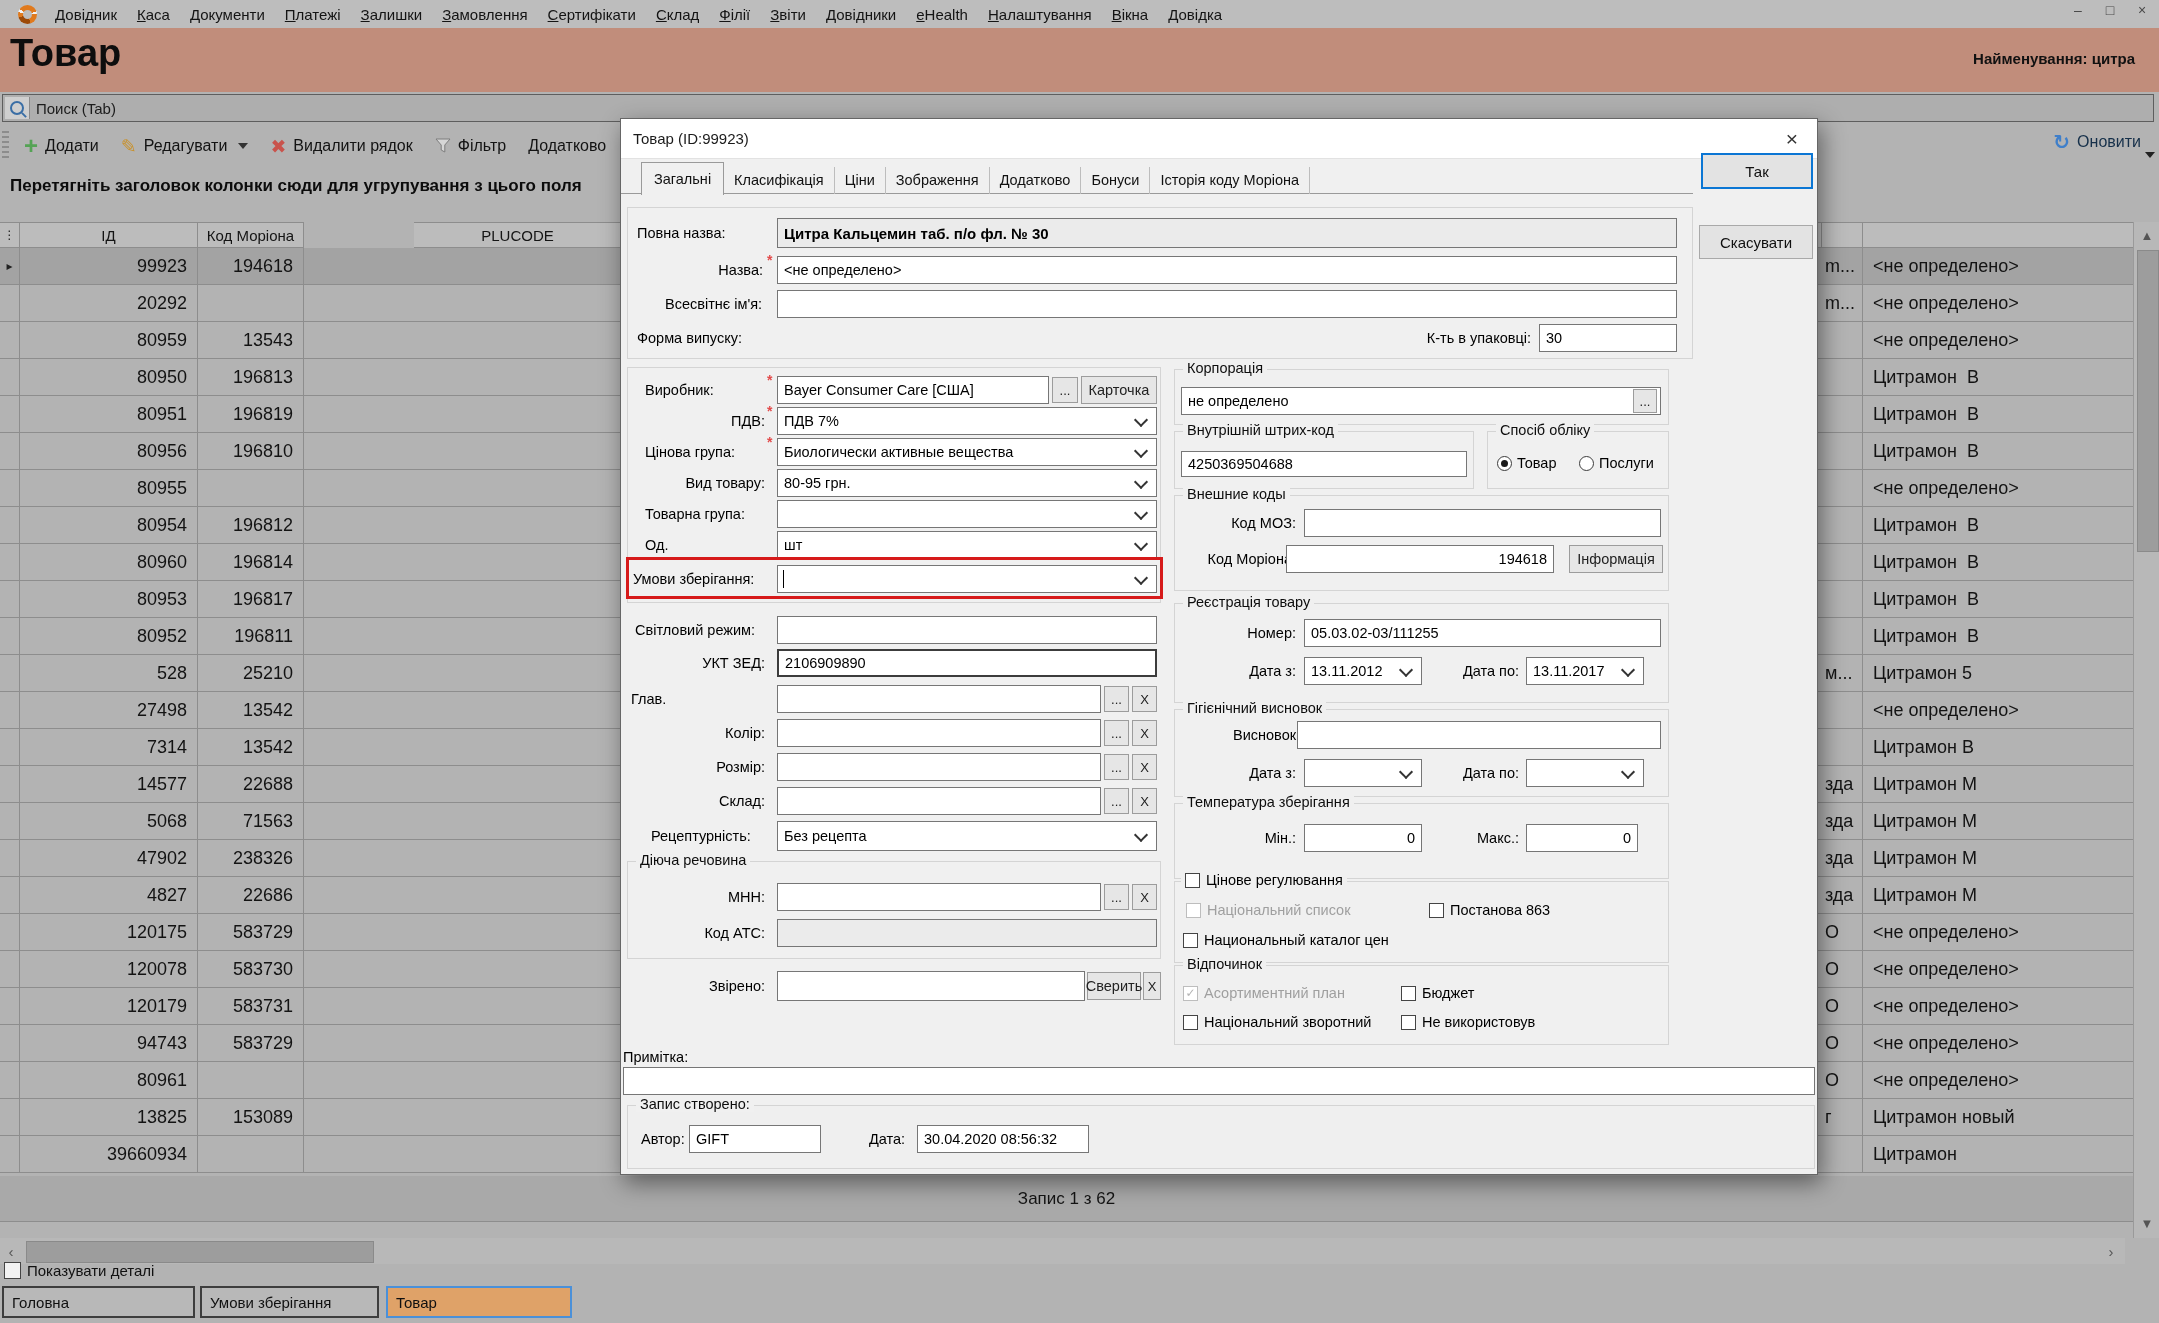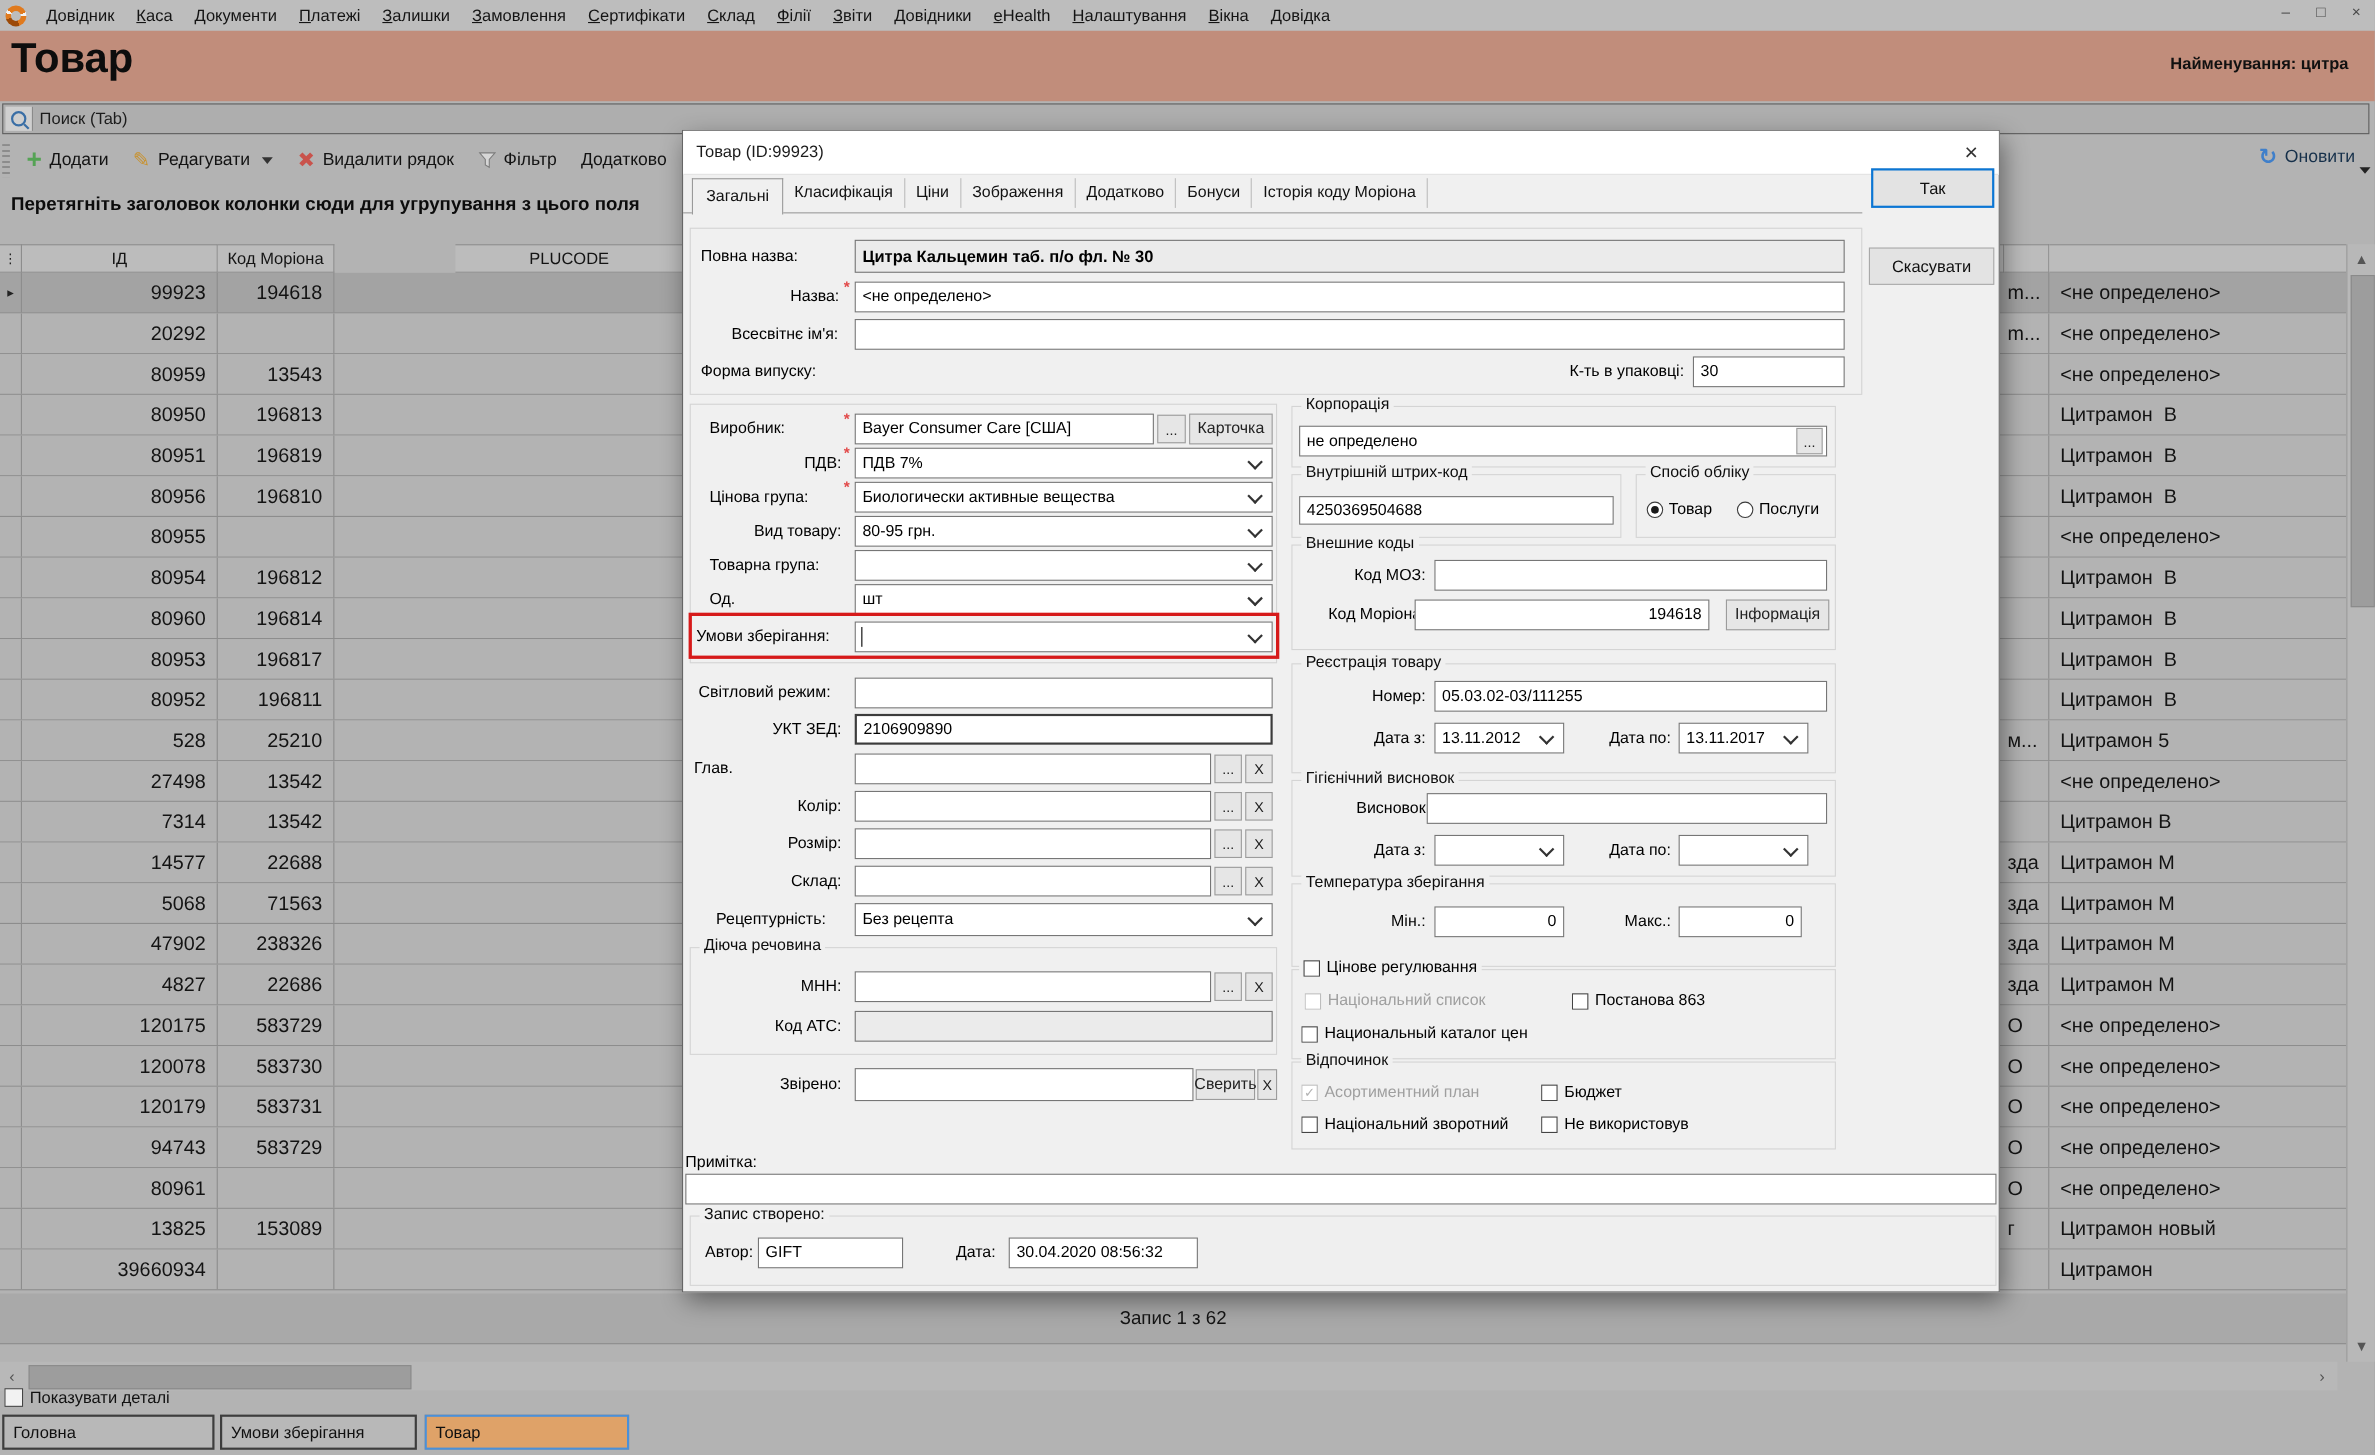--- a/index.html
+++ b/index.html
@@ -1,19 +1,19 @@
 <!DOCTYPE html>
 <html><head>
 <meta charset="utf-8">
 <style>
   html,body{margin:0;padding:0;background:#8f8f8f;font-family:"Liberation Sans","DejaVu Sans",sans-serif;}
   #root{position:relative;width:2159px;height:1323px;background:#b3b3b3;overflow:hidden;}
   .abs{position:absolute;box-sizing:border-box;}
   
-  .menubar{left:0;top:0;width:2159px;height:28px;background:#bdbdbd;display:flex;align-items:center;padding-left:5px;}
+  .menubar{left:0;top:0;width:2159px;height:28px;background:#bdbdbd;display:flex;align-items:center;padding-left:18px;}
   .applogo{width:19px;height:19px;border-radius:50%;background:conic-gradient(#e07a1e 0 70deg,#f4f4f4 70deg 90deg,#e07a1e 90deg 160deg,#9c4a08 160deg 250deg,#e07a1e 250deg 285deg,#f4f4f4 285deg 305deg,#e07a1e 305deg 360deg);position:relative;margin-right:8px;flex:none;}
   .applogo::after{content:"";position:absolute;inset:5px;border-radius:50%;background:#bdbdbd;}
   .menu-item{padding:3px 10px;font-size:15px;color:#141414;white-space:nowrap;}
   .menu-item u{text-decoration:underline;}
   .wincontrols{position:absolute;right:8px;top:2px;display:flex;gap:14px;color:#4a4a4a;font-size:14px;}
   .winbtn{width:18px;text-align:center;}
   .titleband{left:0;top:28px;width:2159px;height:64px;background:#c18d7b;}
   .page-title{left:10px;top:32px;font-size:38px;font-weight:bold;color:#0d0d0d;}
   .name-filter{right:24px;top:50px;font-size:15px;font-weight:bold;color:#111;}
   .searchbar{left:2px;top:94px;width:2152px;height:28px;background:#aeaeae;border:1px solid #5e5e5e;display:flex;align-items:center;}
@@ -63,21 +63,21 @@
   .cbrow{left:4px;top:1262px;display:flex;align-items:center;gap:6px;font-size:15px;color:#111;}
   .cbbox{width:15px;height:15px;background:#f2f2f2;border:1px solid #444;flex:none;display:flex;align-items:center;justify-content:center;font-size:12px;color:#222;}
   .wtab{position:absolute;top:1286px;height:32px;background:#b8b8b8;border:2px solid #3d3d3d;display:flex;align-items:center;padding-left:8px;font-size:15px;color:#101010;box-sizing:border-box;}
   .wtab.active{background:#dfa268;border:2px solid #4a90d9;}
   
   .dialog{left:620px;top:118px;width:1198px;height:1057px;background:#f0f0f0;border:1px solid #666;box-shadow:4px 8px 22px rgba(0,0,0,.45);z-index:5;}
   .dialog *{box-sizing:border-box;}
   .dtitle{position:absolute;left:0;top:0;width:100%;height:40px;background:#fff;display:flex;align-items:center;padding:0 12px;font-size:15px;color:#1b1b1b;border-bottom:1px solid #e2e2e2;}
   .dclose{position:absolute;right:8px;top:6px;width:34px;height:28px;display:flex;align-items:center;justify-content:center;font-size:21px;color:#333;}
   .tabline{position:absolute;left:0;top:74px;width:1072px;border-top:1px solid #9a9a9a;}
-  .tabs{position:absolute;left:8px;top:43px;display:flex;align-items:flex-start;height:32px;}
+  .tabs{position:absolute;left:20px;top:43px;display:flex;align-items:flex-end;height:32px;}
   .dtab{padding:5px 10px 6px 10px;font-size:14.5px;color:#111;border-right:1px solid #bdbdbd;white-space:nowrap;}
   .dtab.active{border:1px solid #9a9a9a;border-bottom:none;background:#f0f0f0;padding:8px 12px;position:relative;z-index:2;margin-bottom:-1px;}
   .wbtn{position:absolute;background:#e3e3e3;border:1px solid #a9a9a9;display:flex;align-items:center;justify-content:center;font-size:15px;color:#101010;}
   .wbtn.primary{border:2px solid #0b76d4;}
   .gb{position:absolute;border:1px solid #d4d4d4;}
   .gleg{position:absolute;top:-10px;left:8px;background:#f0f0f0;padding:0 4px;font-size:14.5px;color:#0d0d0d;white-space:nowrap;}
   .lbl{position:absolute;font-size:14.5px;color:#000;display:flex;align-items:center;white-space:nowrap;overflow:hidden;}
   .lbl.r{justify-content:flex-end;}
   .inp{position:absolute;background:#fff;border:1px solid #767676;font-size:14.5px;color:#000;display:flex;align-items:center;padding:0 6px;overflow:hidden;white-space:nowrap;}
   .inp.ro{background:#ebebeb;}

